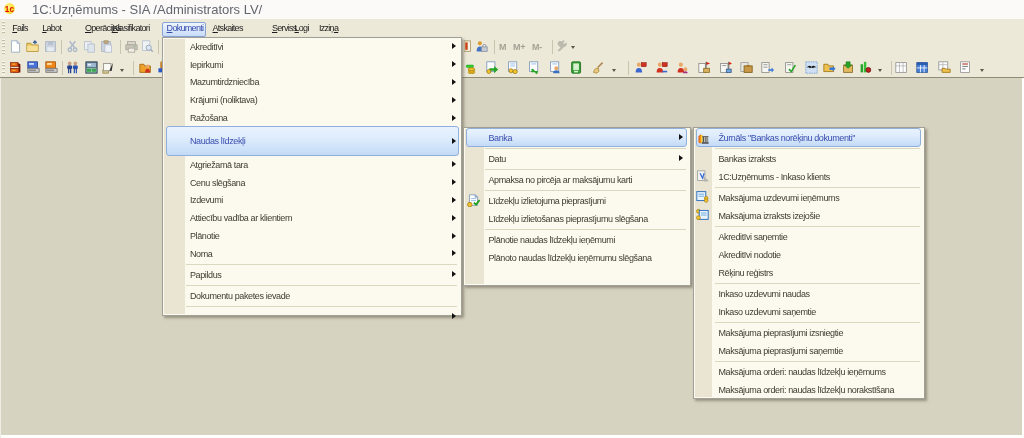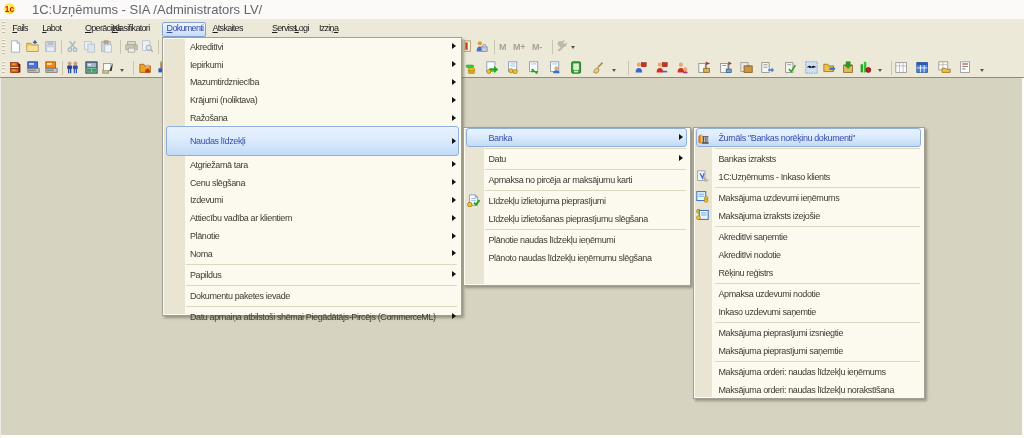--- a/index.html
+++ b/index.html
@@ -385,21 +385,20 @@
 <div class="msep" style="height:3.2px;padding-top:1.1px;box-sizing:border-box">
           <div style="margin-left:22px;margin-right:3px"></div>
         </div>
 <div class="mi" style="height:17.8px">
           <div class="t " style="left:26px">Dokumentu paketes ievade</div>
         </div>
 <div class="msep" style="height:3.2px;padding-top:1.1px;box-sizing:border-box">
           <div style="margin-left:22px;margin-right:3px"></div>
         </div>
 <div class="mi" style="height:17.8px">
-          <div class="t " style="left:26px">Datu apmaiņa atbilstoši shēmai Piegādātājs-Pircējs (CommerceML)</div>
           <div class="ar" style="right:4.5px"></div>
         </div>
     </div>
   </div>
   <div id="menu2" class="menu" style="left:462.5px;top:126.5px;width:228px;height:159px">
     <div class="gut" style="width:19px"></div>
     <div style="position:absolute;left:1px;top:1px;right:1px">
 <div class="mi" style="height:18.0px">
           <div class="hl" style="left:1.5px;right:1.5px;top:-1px;bottom:-0.5px"></div>
           <div class="t hlt" style="left:24px">Banka</div>
@@ -511,21 +510,21 @@
 <div class="mi" style="height:18.0px">
           <div class="t " style="left:24px">Akreditīvi nodotie</div>
         </div>
 <div class="mi" style="height:18.0px">
           <div class="t " style="left:24px">Rēķinu reģistrs</div>
         </div>
 <div class="msep" style="height:3.0px;padding-top:1.0px;box-sizing:border-box">
           <div style="margin-left:20px;margin-right:3px"></div>
         </div>
 <div class="mi" style="height:18.0px">
-          <div class="t " style="left:24px">Apmaksa uzdevumi nodotie</div>
+          <div class="t " style="left:24px">Inkaso uzdevumi naudas</div>
         </div>
 <div class="mi" style="height:18.0px">
           <div class="t " style="left:24px">Inkaso uzdevumi saņemtie</div>
         </div>
 <div class="msep" style="height:3.0px;padding-top:1.0px;box-sizing:border-box">
           <div style="margin-left:20px;margin-right:3px"></div>
         </div>
 <div class="mi" style="height:18.0px">
           <div class="t " style="left:24px">Maksājuma pieprasījumi izsniegtie</div>
         </div>

